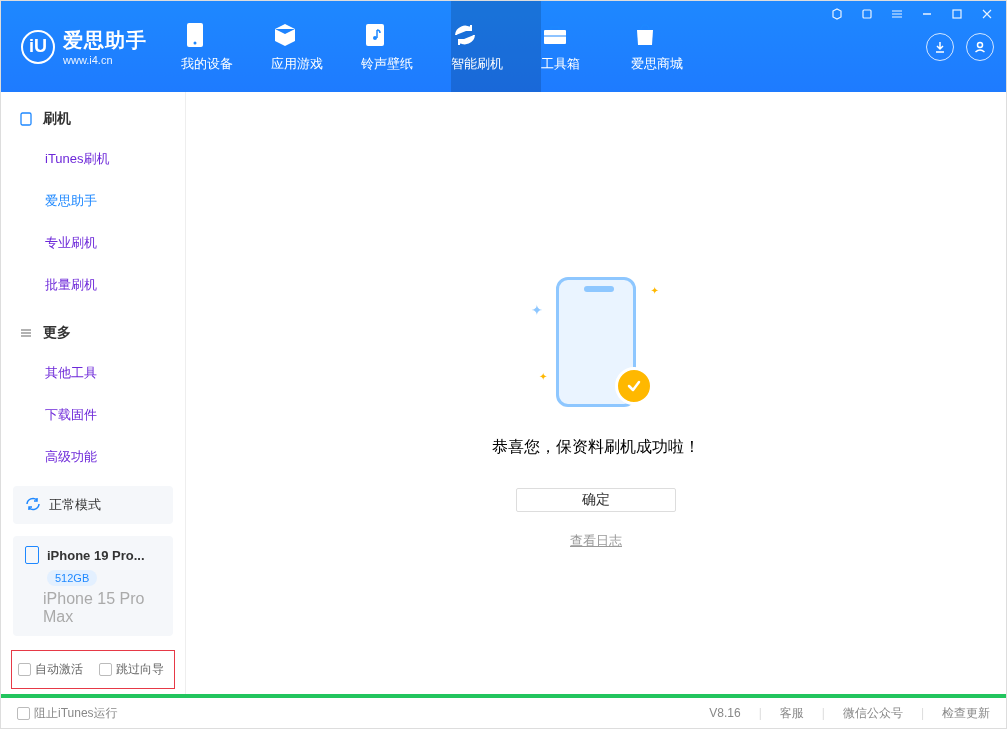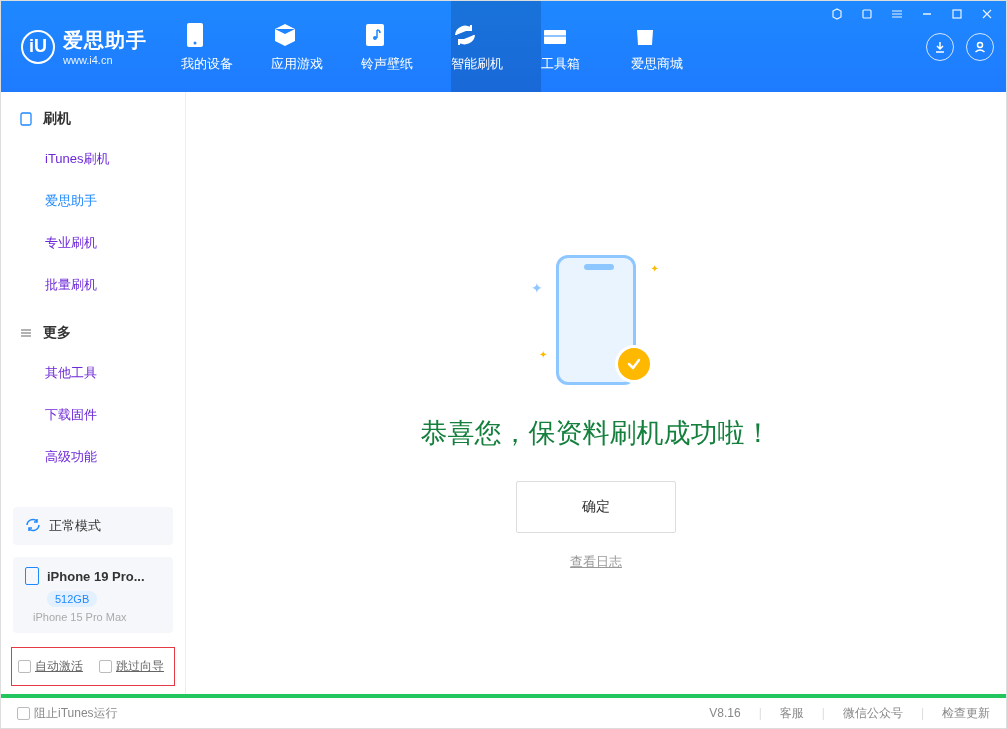--- a/index.html
+++ b/index.html
@@ -40,39 +40,39 @@
 .side-item.active { color: #1e88ff; }
 .side-spacer { flex: 1; }
 
 .mode-box { margin: 8px 12px; background: #f5f7fa; border-radius: 4px; padding: 10px 12px; font-size: 13px; display: flex; align-items: flex-start; color: #333; }
 .mode-box .mode-icon { width: 16px; height: 16px; margin-right: 8px; color: #1e88ff; }
 
 .device-box { margin: 4px 12px 8px 12px; background: #f5f7fa; border-radius: 4px; padding: 10px 12px; }
 .device-top { display: flex; align-items: center; font-size: 13px; font-weight: 600; color: #333; }
 .device-top .dev-icon { width: 14px; height: 18px; margin-right: 8px; border: 1.5px solid #1e88ff; border-radius: 2px; }
 .storage-badge { display: inline-block; background: #e3f0ff; color: #1e88ff; font-size: 11px; padding: 2px 8px; border-radius: 10px; margin: 6px 0 4px 22px; }
-.device-full { font-size: 11px; color: #aaa; margin-left: 8px; }
-
-.checkbox-row { margin: 6px 10px 8px 10px; border: 1.5px solid #e63946; padding: 10px 6px; display: flex; gap: 16px; font-size: 12px; color: #666; text-decoration: underline; }
+.device-full { font-size: 16px; color: #aaa; margin-left: 18px; }
+
+.checkbox-row { margin: 6px 10px 8px 10px; border: 1.5px solid #e63946; padding: 10px 6px; display: flex; gap: 16px; font-size: 12px; color: #666; }
 .chk { display: flex; align-items: center; gap: 4px; }
 .chk-box { width: 13px; height: 13px; border: 1px solid #bbb; border-radius: 2px; }
 
 
 .main { flex: 1; display: flex; flex-direction: column; align-items: center; justify-content: center; padding-top: 40px; }
 .illustration { width: 150px; height: 140px; position: relative; margin-bottom: 20px; }
 .phone-shape { width: 80px; height: 130px; border: 3px solid #8ec7ff; border-radius: 12px; background: #eaf4ff; position: absolute; left: 35px; top: 0; }
 .phone-notch { width: 30px; height: 6px; background: #8ec7ff; border-radius: 3px; position: absolute; top: 6px; left: 25px; }
 .check-badge { width: 38px; height: 38px; background: #ffb800; border-radius: 50%; border: 3px solid #fff; position: absolute; right: 18px; bottom: 12px; display: flex; align-items: center; justify-content: center; }
 .sparkle { position: absolute; color: #8ec7ff; font-size: 14px; }
 .sparkle.s1 { left: 10px; top: 25px; }
 .sparkle.s2 { right: 12px; top: 8px; color: #ffb800; font-size: 10px;}
 .sparkle.s3 { left: 18px; bottom: 35px; font-size: 10px; color:#ffb800;}
 
-.success-text { font-size: 27px; color: #15803d; margin-bottom: 30px; }
-.ok-btn { width: 160px; height: 52px; border: 1px solid #ddd; background: #fff; font-size: 14px; color: #333; cursor: pointer; border-radius: 2px; margin-bottom: 20px; }
+.success-text { font-size: 16px; color: #000000; margin-bottom: 30px; }
+.ok-btn { width: 160px; height: 24px; border: 1px solid #ddd; background: #fff; font-size: 14px; color: #333; cursor: pointer; border-radius: 2px; margin-bottom: 20px; }
 .log-link { font-size: 13px; color: #999; text-decoration: underline; cursor: pointer; }
 
 
 .footer { height: 34px; border-top: 4px solid #22c55e; display: flex; align-items: center; padding: 0 16px; font-size: 12px; color: #888; }
 .footer .chk { color: #888; }
 .footer-right { margin-left: auto; display: flex; align-items: center; gap: 18px; }
 .footer-right span { cursor: pointer; }
 .vsep { color: #ddd; }
 </style>
 </head>

